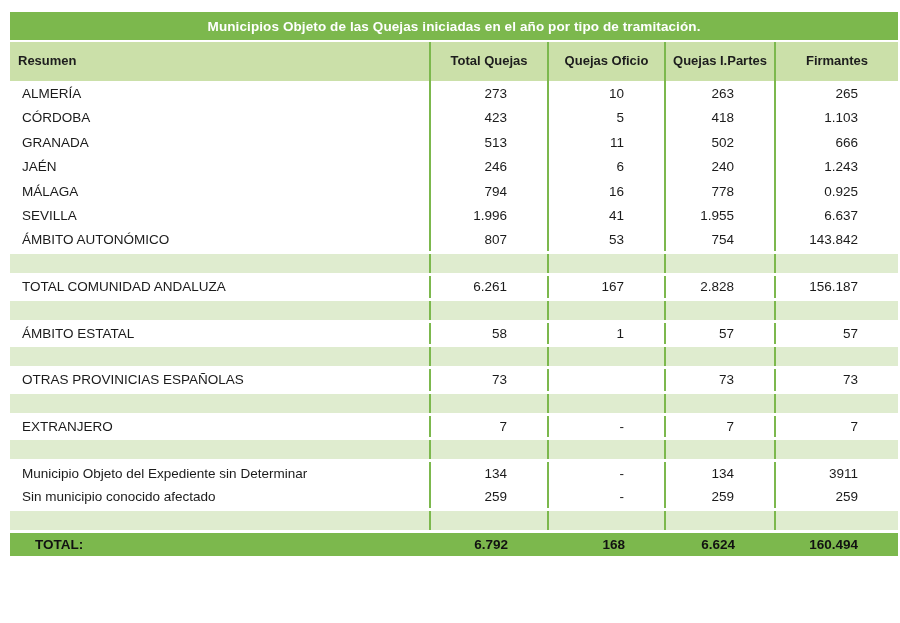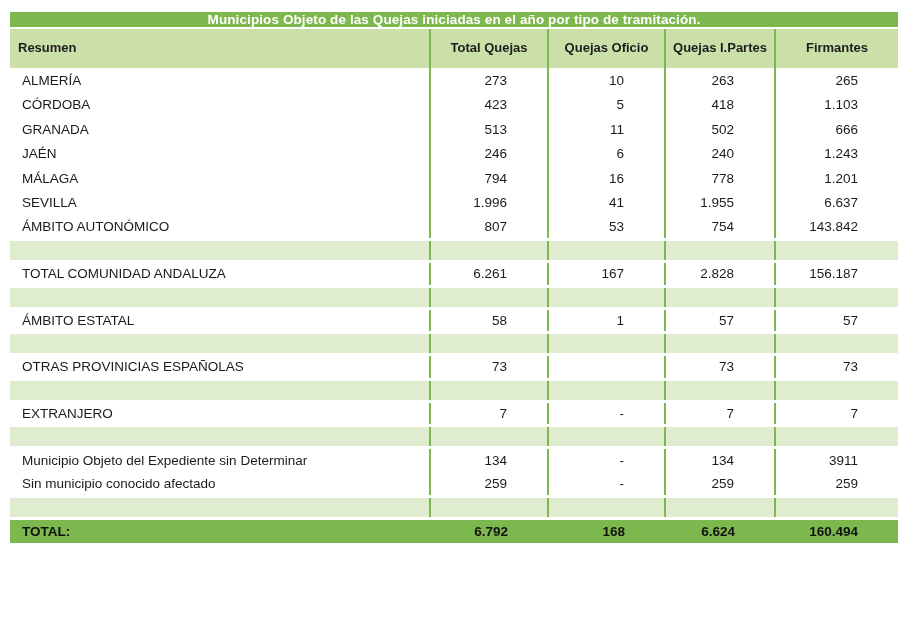--- a/index.html
+++ b/index.html
@@ -22,21 +22,21 @@
     table-layout: fixed;
     width: 888px;
   }
   
   tr.title-row th {
     background: #7cb84d;
     color: #ffffff;
     font-weight: bold;
     font-size: 13.5px;
     text-align: center;
-    height: 16px;
+    height: 29px;
     border-bottom: 2px solid #ffffff;
     letter-spacing: 0.1px;
   }
   
   tr.header-row th {
     background: #cbe0a9;
     color: #1d1d1d;
     font-weight: bold;
     font-size: 13px;
     height: 40px;
@@ -82,21 +82,21 @@
     background: #7cb84d;
     color: #111111;
     font-weight: bold;
     font-size: 13.5px;
     height: 24px;
     border-top: 3px solid #ffffff;
     vertical-align: middle;
   }
   tfoot tr.total-row td.label {
     text-align: left;
-    padding-left: 12px;
+    padding-left: 25px;
     margin-top: 24px;
   }
 </style>
 </head>
 <body>
 
 <div class="page">
   <table class="report-table">
     <colgroup>
       <col style="width:420px">
@@ -144,21 +144,21 @@
           <td class="num">246</td>
           <td class="num">6</td>
           <td class="num">240</td>
           <td class="num">1.243</td>
         </tr>
         <tr class="data-row">
           <td class="label">MÁLAGA</td>
           <td class="num">794</td>
           <td class="num">16</td>
           <td class="num">778</td>
-          <td class="num">1.201</td>
+          <td class="num">0.925</td>
         </tr>
         <tr class="data-row">
           <td class="label">SEVILLA</td>
           <td class="num">1.996</td>
           <td class="num">41</td>
           <td class="num">1.955</td>
           <td class="num">6.637</td>
         </tr>
         <tr class="data-row">
           <td class="label">ÁMBITO AUTONÓMICO</td>

